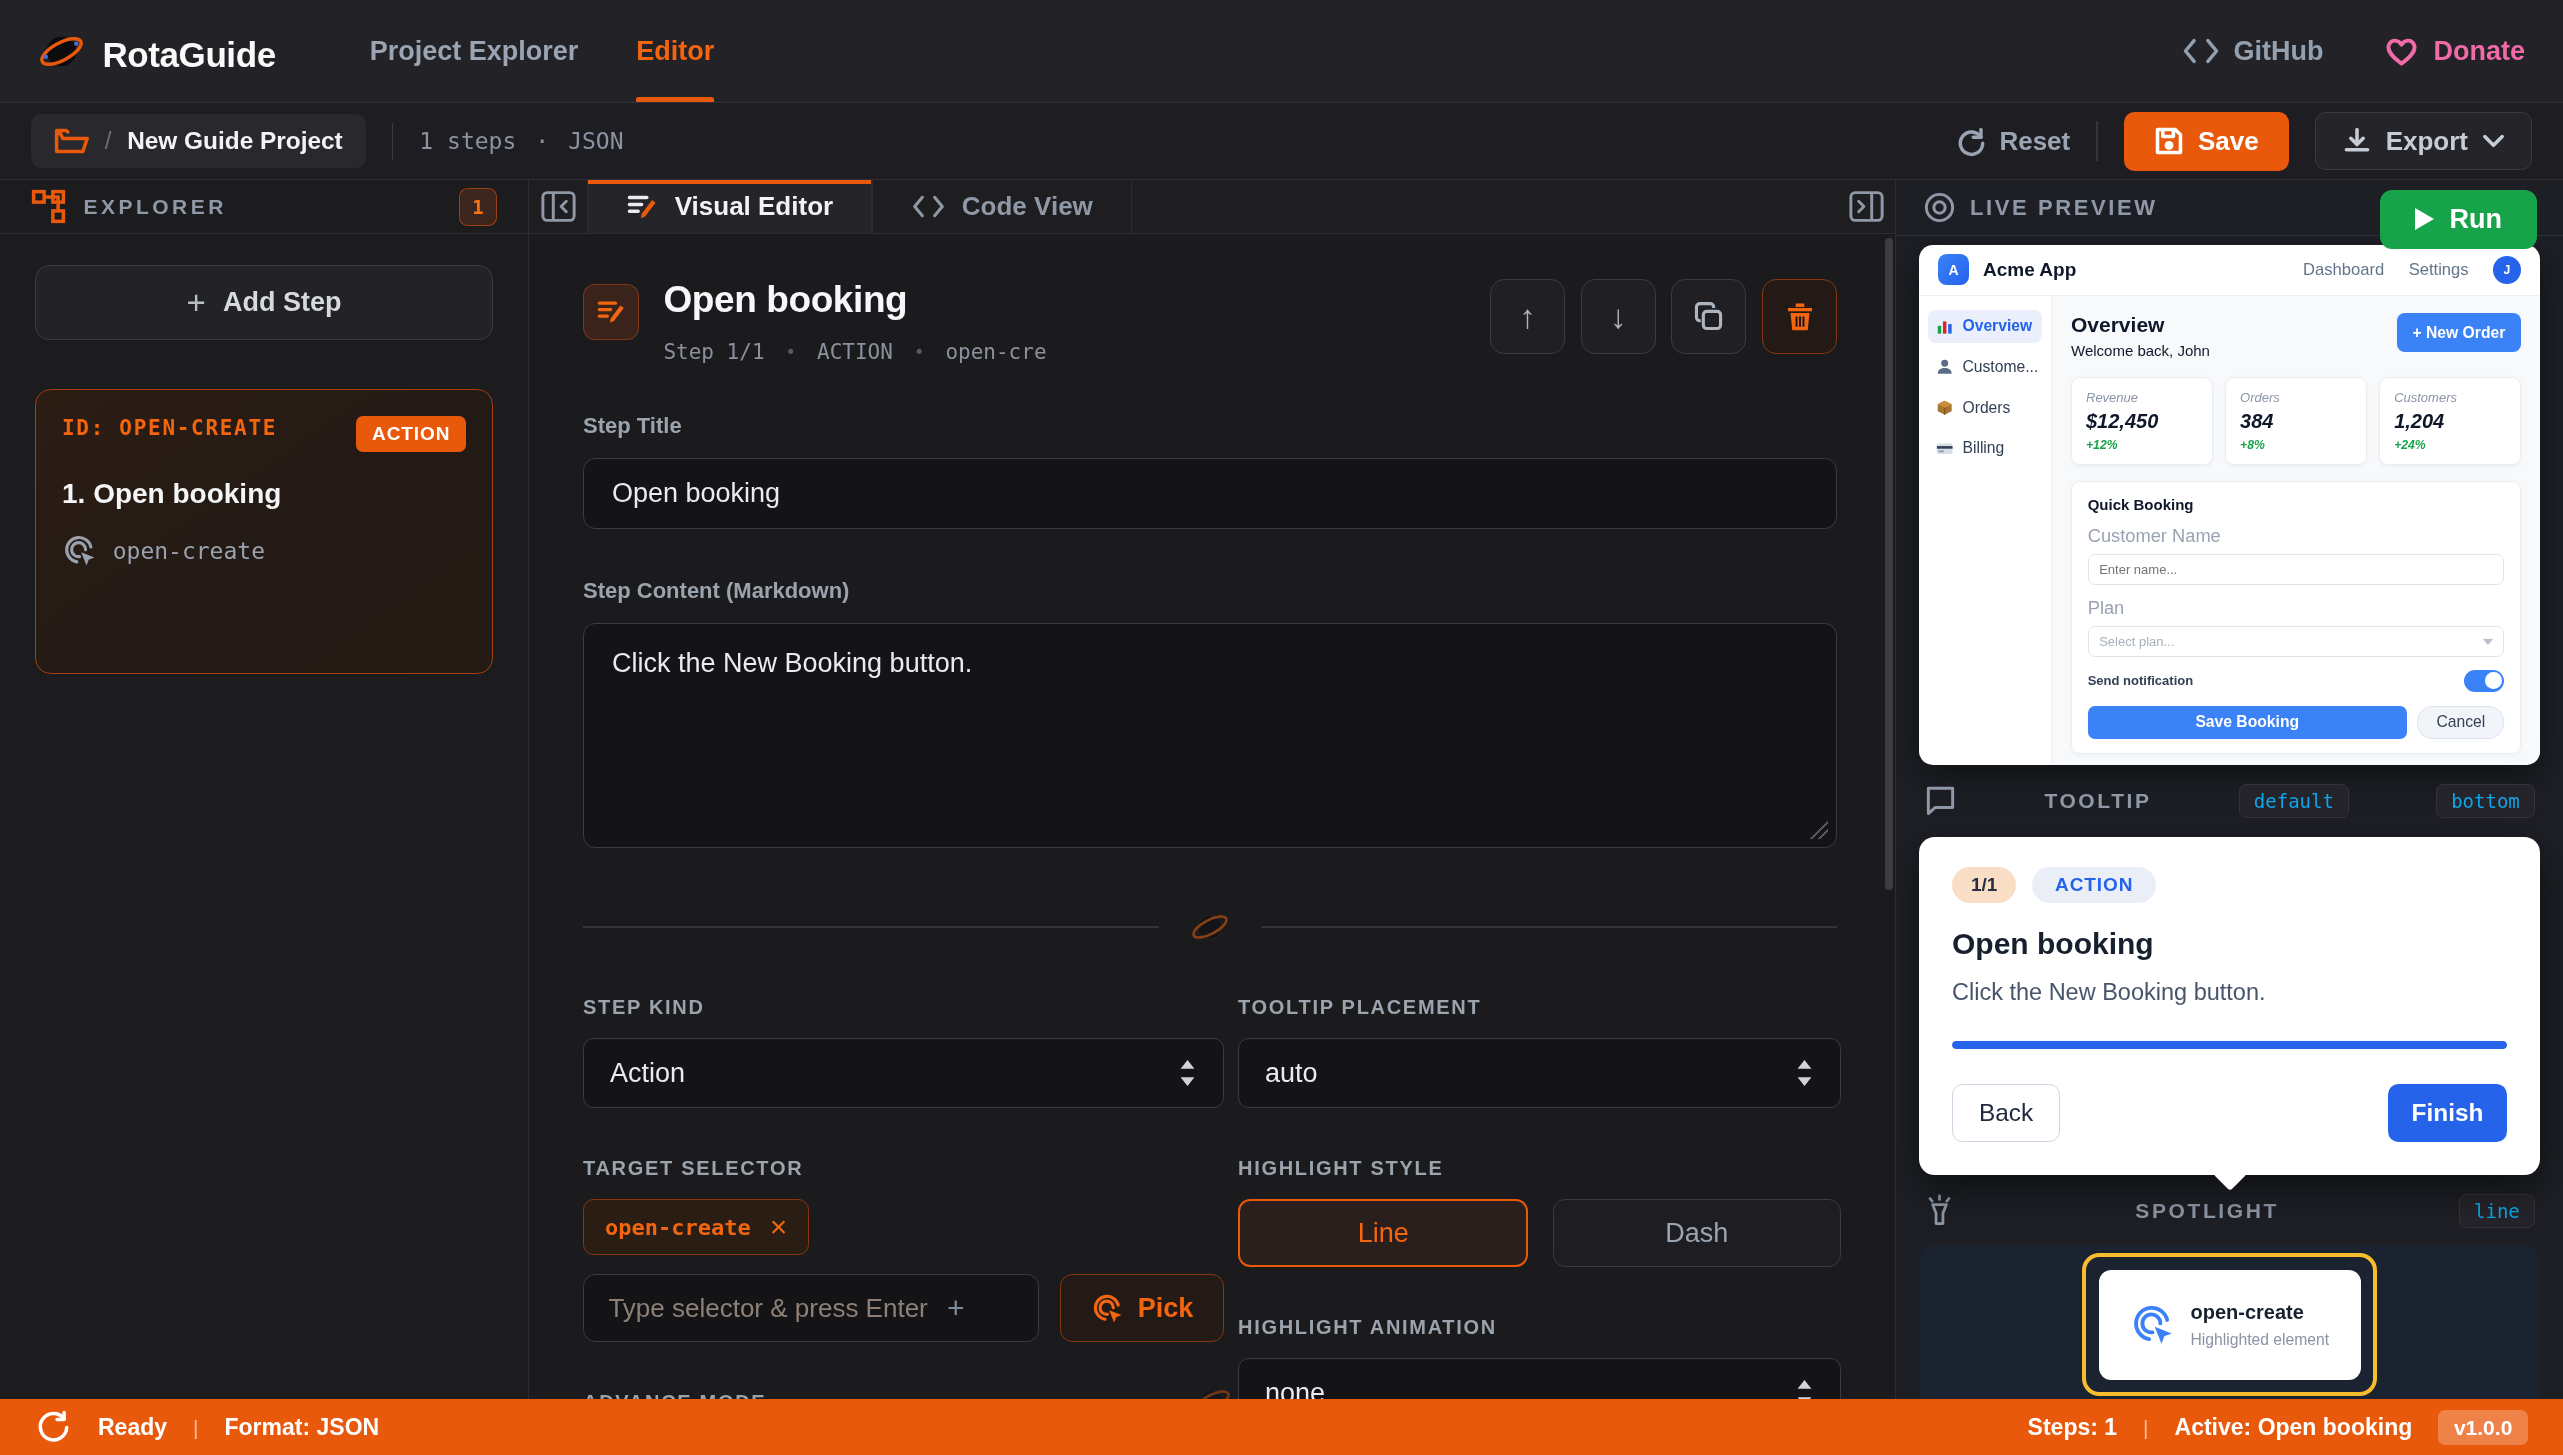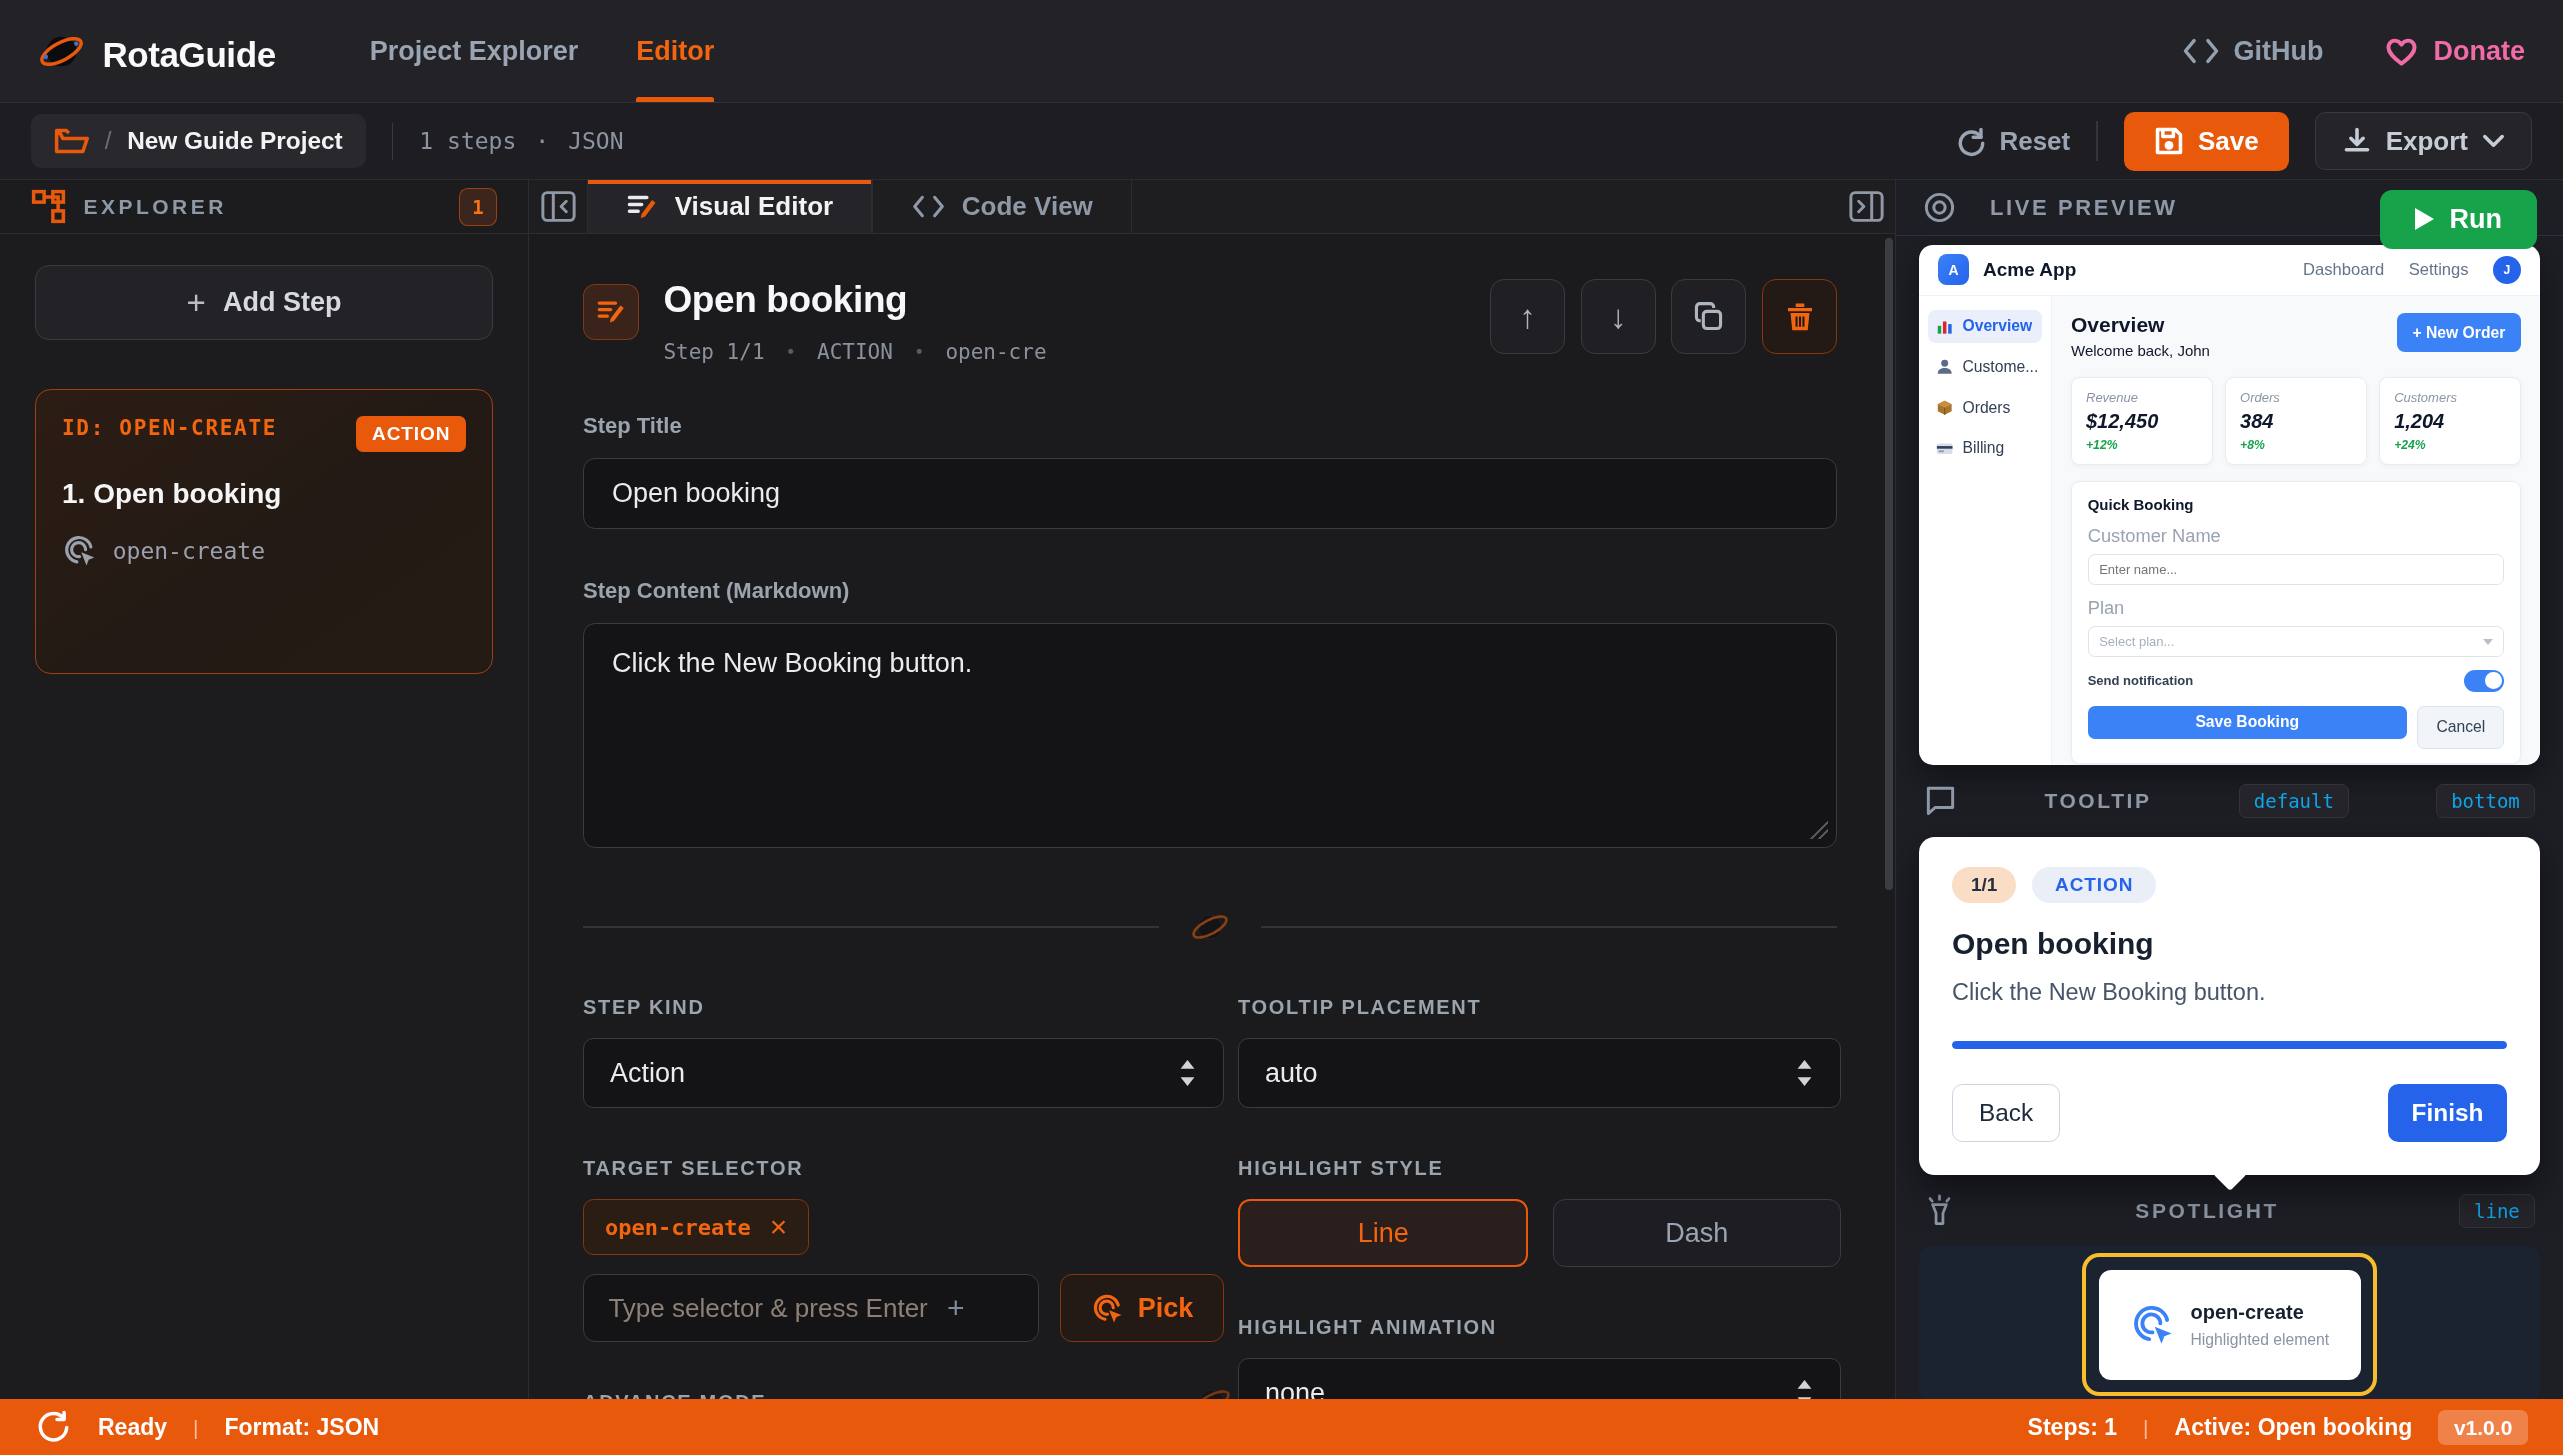--- a/index.html
+++ b/index.html
@@ -96,21 +96,21 @@
   .sel-input .plus { margin-left:5.2px; color:#7d8aa0; font-size:30px; }
   .btn-pick { width:164px; height:68px; background:#241a15; border:1.7px solid #8a3512; border-radius:12.2px; color:#f4650f; font-size:27px; font-weight:bold; display:flex; align-items:center; justify-content:center; gap:14px; cursor:pointer; }
   .hl-row { display:flex; gap:24.4px; }
   .hl-btn { flex:1; height:68px; border-radius:12.2px; display:flex; align-items:center; justify-content:center; font-size:27px; cursor:pointer; }
   .hl-btn.on { border:2.6px solid #e8590c; background:rgba(232,89,12,.08); color:#f4650f; }
   .hl-btn.off { border:1.7px solid #3b3b42; background:#1e1e22; color:#9aa4b2; }
   .ed-bottom-orn { position:absolute; bottom:-23px; left:50%; transform:translateX(-50%); opacity:.8; }
 
   
   .rpanel { flex:1; background:#1d1f25; display:flex; flex-direction:column; min-width:0; }
-  .rp-head { height:56px; border-bottom:0.9px solid #2e313a; display:flex; align-items:center; padding:0 26px; gap:33px; flex:none; }
+  .rp-head { height:56px; border-bottom:0.9px solid #2e313a; display:flex; align-items:center; padding:0 26px; gap:13px; flex:none; }
   .rp-title { font-size:22px; font-weight:bold; letter-spacing:2.6px; color:#8f98a6; }
   .btn-run { margin-left:auto; margin-top:23px; background:#17a34a; border:none; border-radius:12.2px; color:#fff; font-size:27px; font-weight:bold; display:flex; align-items:center; gap:15.7px; padding:14px 35px; cursor:pointer; z-index:2; }
   .play-tri { width:0; height:0; border-left:19px solid #fff; border-top:11.3px solid transparent; border-bottom:11.3px solid transparent; }
 
   .rp-body { flex:1; padding:8.7px 23px 0 23px; overflow:hidden; display:flex; flex-direction:column; }
 
   
   .mini { background:#fff; border-radius:14px; color:#1e293b; height:520px; flex:none; box-shadow:0 12.2px 35px rgba(0,0,0,.45); overflow:hidden; display:flex; flex-direction:column; }
   .mini-nav { height:51px; border-bottom:0.9px solid #edf0f4; display:flex; align-items:center; padding:0 19px; gap:14px; flex:none; }
   .mini-logo { width:31px; height:31px; border-radius:8.7px; background:linear-gradient(135deg,#3b82f6,#2563eb); color:#fff; font-size:14px; font-weight:bold; display:flex; align-items:center; justify-content:center; }
@@ -137,21 +137,21 @@
   .mini-biglabel { font-size:18.3px; color:#9aa3b2; margin-top:12.2px; }
   .mini-input { width:100%; height:31px; border:0.9px solid #dde4ec; border-radius:7px; margin-top:7px; font-size:13px; color:#334155; padding:0 10.5px; outline:none; background:#fff; font-family:"Liberation Sans", sans-serif; }
   .mini-select { width:100%; height:31px; border:0.9px solid #dde4ec; border-radius:7px; margin-top:7px; font-size:13px; color:#a7b0bd; padding:0 10.5px; display:flex; align-items:center; background:#fff; cursor:pointer; }
   .mini-select-caret { margin-left:auto; width:0; height:0; border-left:5.2px solid transparent; border-right:5.2px solid transparent; border-top:6.1px solid #b6bfca; }
   .mini-toggle-row { display:flex; align-items:center; margin-top:12.2px; }
   .mini-toggle-label { font-size:13px; font-weight:bold; color:#334155; }
   .toggle { margin-left:auto; width:40px; height:22px; border-radius:11.3px; background:#3b82f6; position:relative; cursor:pointer; }
   .toggle .knob { position:absolute; right:2.6px; top:2.6px; width:16.6px; height:16.6px; border-radius:50%; background:#fff; }
   .mini-form-btns { display:flex; gap:10.5px; margin-top:14px; }
   .btn-savebooking { flex:1; height:33px; background:#3b82f6; border:none; border-radius:7px; color:#fff; font-size:15.7px; font-weight:bold; cursor:pointer; }
-  .btn-cancel { width:87px; height:43px; background:#f1f4f8; border:0.9px solid #dde4ec; border-radius:7px; color:#334155; font-size:15.7px; cursor:pointer; }
+  .btn-cancel { width:87px; height:33px; background:#f1f4f8; border:0.9px solid #dde4ec; border-radius:15px; color:#334155; font-size:15.7px; cursor:pointer; }
 
   
   .sect-row { display:flex; align-items:center; gap:28px; margin-top:19px; padding:0 5.2px; flex:none;justify-content:space-between; }
   .sect-title { font-size:21px; font-weight:bold; letter-spacing:2.6px; color:#8f98a6; }
   .sect-chip { font-family:"DejaVu Sans Mono", monospace; font-size:19px; color:#0ea5e9; background:#24242a; border:0.9px solid #33333b; border-radius:7px; padding:5.2px 14px; }
   .tt-card { margin-top:19px; background:#fff; border-radius:15.7px; padding:30px 33px 33px 33px; color:#1e293b; position:relative; box-shadow:0 14px 38px rgba(0,0,0,.5); flex:none; }
   .tt-badges { display:flex; gap:15.7px; }
   .tt-step-badge { background:#f9ddc5; color:#273042; font-size:19px; font-weight:bold; border-radius:871px; padding:7px 19px; }
   .tt-kind-badge { background:#eaeef7; color:#2563eb; font-size:19px; font-weight:bold; letter-spacing:0.9px; border-radius:871px; padding:7px 23px; }
   .tt-title { font-size:30px; font-weight:bold; color:#16202e; margin-top:24.4px; }

